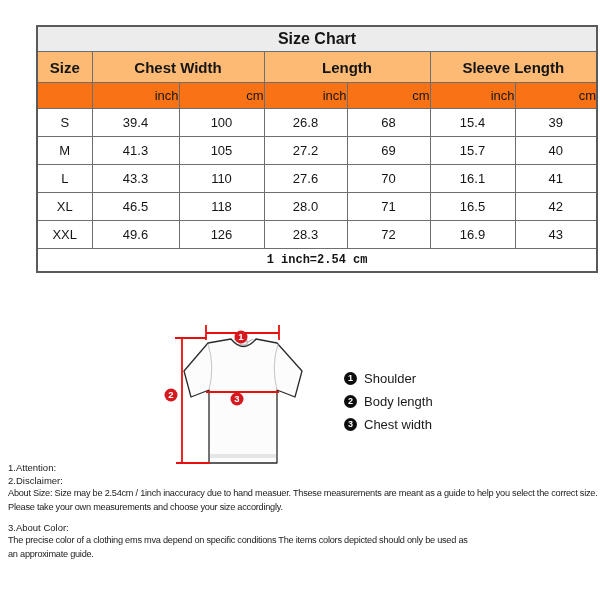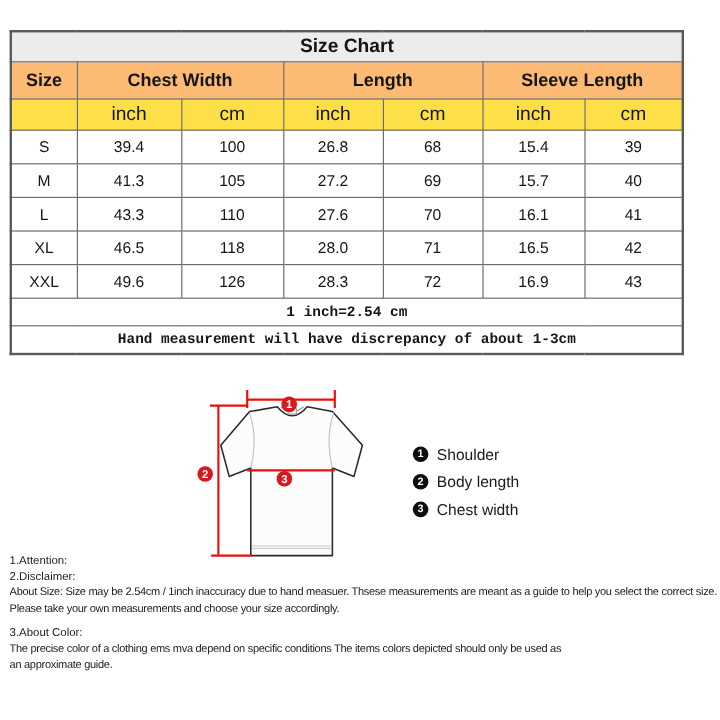--- a/index.html
+++ b/index.html
@@ -3,41 +3,42 @@
 <meta charset="utf-8">
 <style>
   html,body{margin:0;padding:0;}
   body{
     width:600px;height:600px;background:#ffffff;
     font-family:"Liberation Sans", sans-serif;
     color:#111;position:relative;overflow:hidden;
   }
   
   .size-table{
-    position:absolute;left:8px;top:25px;width:560px;
+    position:absolute;left:36px;top:25px;width:560px;
     border-collapse:collapse;table-layout:fixed;
     border:2px solid #5a5a5a;
   }
   .size-table td{
     border:1px solid #6e6e6e;
     text-align:center;vertical-align:middle;
     font-size:13px;color:#151515;
     padding:0;
   }
   .size-table tr.title-row td{
     height:24px;background:#ececec;
     font-size:16px;font-weight:bold;
   }
   .size-table tr.group-row td{
     height:30px;background:#fdba74;
     font-size:15px;font-weight:bold;margin-top:24px;
   }
   .size-table tr.unit-row td{
-    height:25px;background:#fde047;
-    font-size:16px;
+    height:25px;background:#f97316;
+    font-size:13px;
+    text-align:right;
   }
   .size-table tr.data-row td{height:27px;background:#ffffff;}
   .size-table tr.foot-row td{
     height:22px;background:#ffffff;
     font-family:Liberation Mono, monospace;
     font-weight:bold;font-size:12px;letter-spacing:0px;
   }
   
   .diagram-svg{position:absolute;left:158px;top:316px;}
   .legend{position:absolute;left:344px;top:371px;}
@@ -129,23 +130,20 @@
       <td>49.6</td>
       <td>126</td>
       <td>28.3</td>
       <td>72</td>
       <td>16.9</td>
       <td>43</td>
     </tr>
     <tr class="foot-row">
       <td colspan="7">1 inch=2.54 cm</td>
     </tr>
-    <tr class="foot-row">
-      <td colspan="7">Hand measurement will have discrepancy of about 1-3cm</td>
-    </tr>
   </tbody>
 </table>
 
 <svg class="diagram-svg" width="210" height="152" viewBox="0 0 210 152">
 
   <g>
     <path d="M 73,23 L 50,27 L 26,55 L 33,81 L 51,74 L 51,147 L 119,147 L 119,74 L 137,81 L 144,55 L 119,27 L 98,23 Q 85.5,38 73,23 Z" fill="#fcfcfc" stroke="#2a2a2a" stroke-width="1.3" stroke-linejoin="round"></path>
     <path d="M 76,23 Q 85.5,31 95,23" fill="none" stroke="#9a9a9a" stroke-width="1"></path>
     <rect x="82" y="24" width="7" height="5" fill="#efefef" stroke="#9a9a9a" stroke-width="0.8"></rect>
     <path d="M 51,74 Q 57,50 50,28" fill="none" stroke="#c4c4c4" stroke-width="1"></path>

